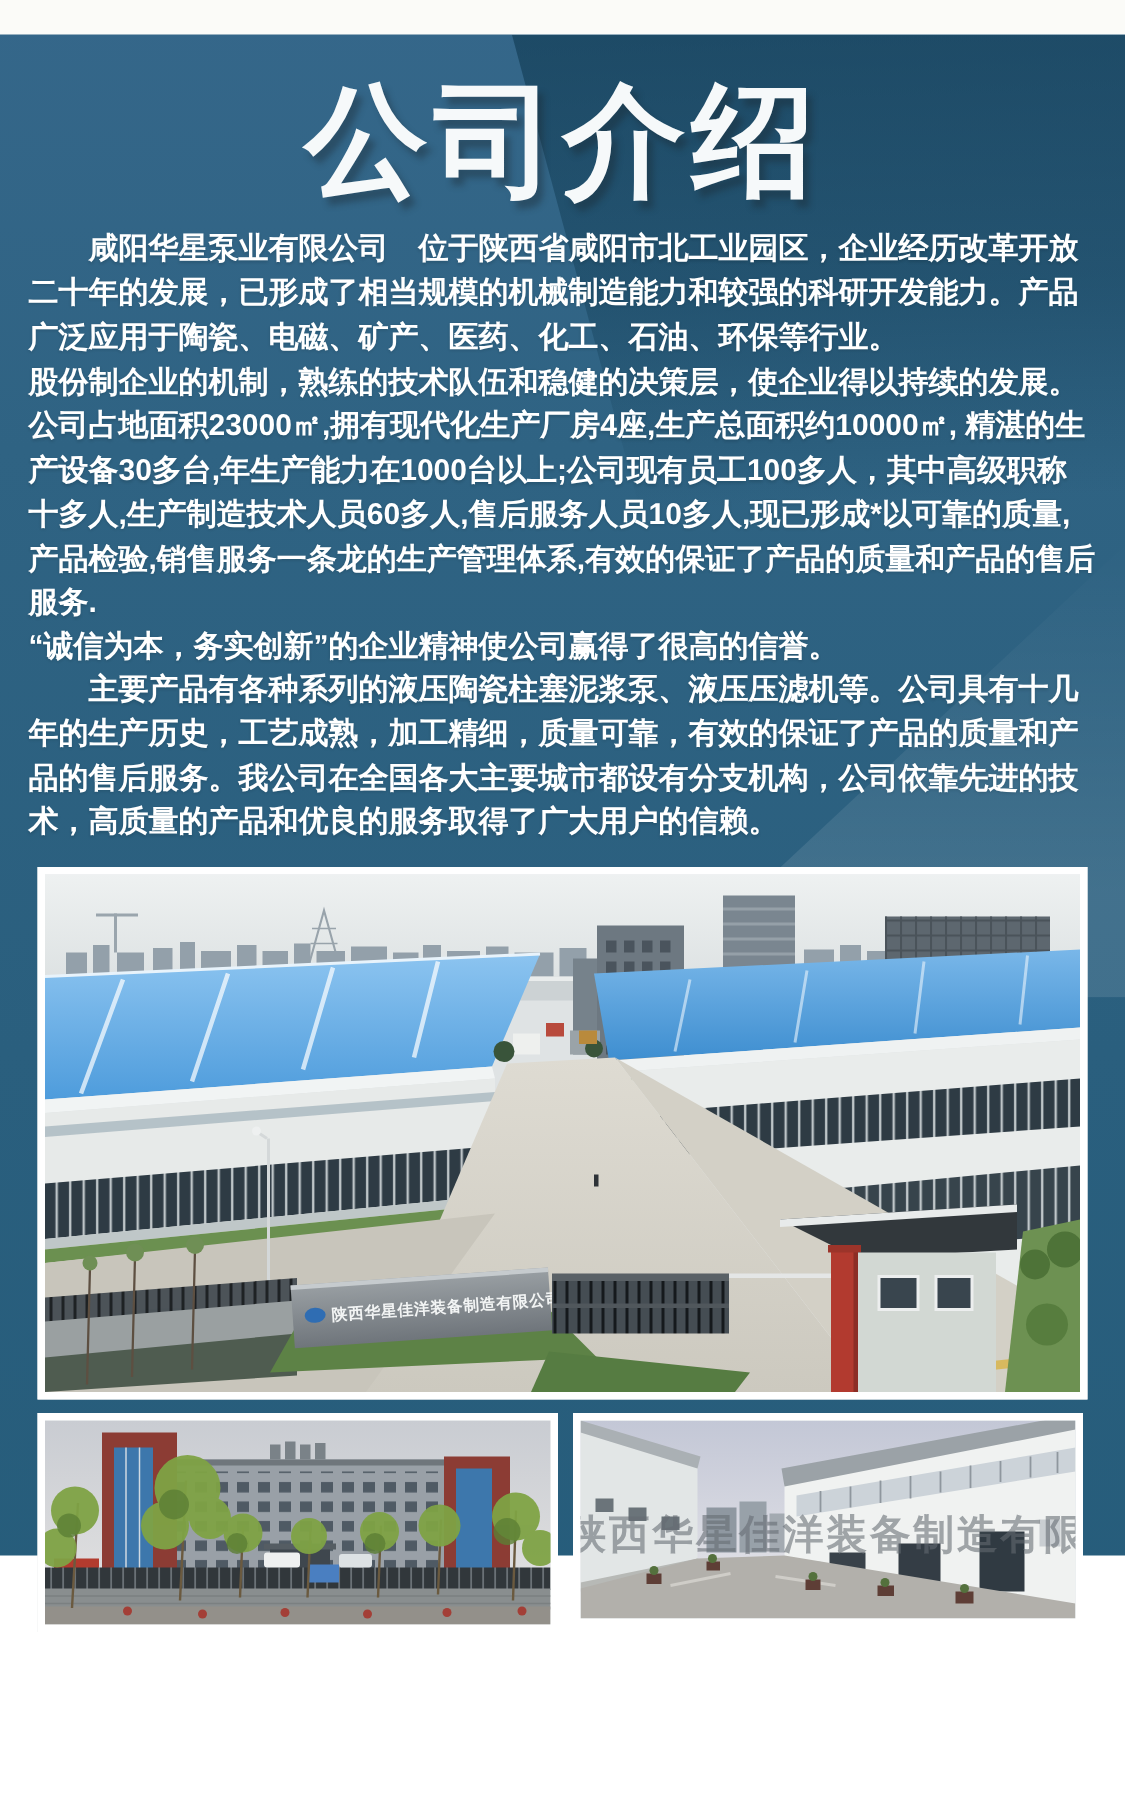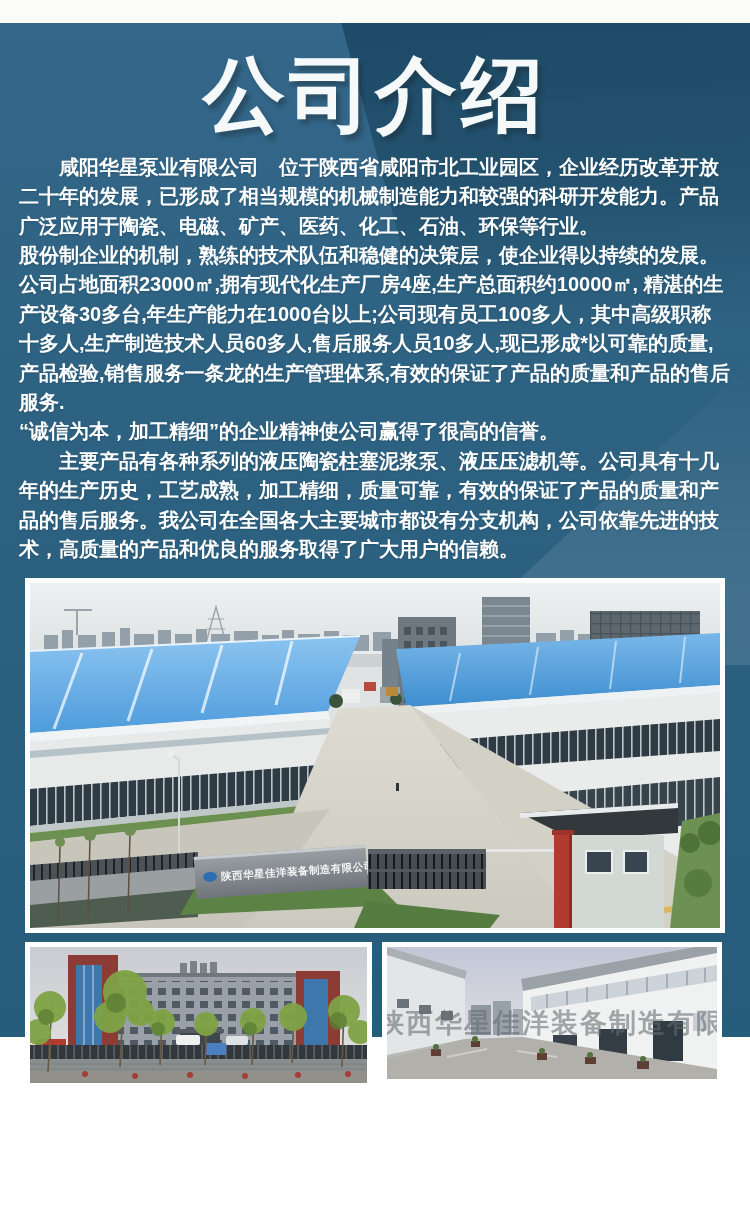--- a/index.html
+++ b/index.html
@@ -27,21 +27,21 @@
   .title{
     margin:0;padding:47px 0 0 0;text-align:center;
     font-size:82px;line-height:1.18;font-weight:bold;color:#f6f9fa;
     letter-spacing:4px;text-shadow:4px 5px 4px rgba(25,35,40,.35);
   }
   .text-block{padding:9px 19px 0 19px;color:#fff;}
   .text-block p{
     margin:0;font-size:20px;line-height:29.4px;font-weight:bold;
     text-shadow:0 1px 2px rgba(0,20,30,.18);word-break:break-all;
   }
-  .text-block p.indent{text-indent:2em;}
+  .text-block p.indent{text-indent:2em;font-family:Liberation Mono, monospace;}
   .text-block p.gap-before{margin-top:29px;}
   .photo-frame{border:5px solid #fff;background:#dfe3e4;box-sizing:content-box;}
   .photo-main{margin:14px 25px 0 25px;width:690px;height:345px;}
   .photo-row{display:flex;gap:10px;padding:9px 25px 0 25px;align-items:flex-start;}
   .photo-left{width:337px;height:136px;position:relative;}
   .photo-right{width:330px;height:132px;position:relative;overflow:hidden;}
   .photo-frame svg{display:block;}
   .watermark{
     position:absolute;left:-10px;top:58px;white-space:nowrap;
     font-size:27px;font-weight:bold;color:rgba(100,106,114,.58);letter-spacing:2px;
@@ -55,21 +55,21 @@
   <div class="deco deco-dark"></div>
   <div class="deco deco-light-mid"></div>
   <div class="deco deco-light-bottom"></div>
 
   <div class="content">
     <h1 class="title">公司介绍</h1>
 
     <div class="text-block">
       <p class="indent">咸阳华星泵业有限公司　位于陕西省咸阳市北工业园区，企业经历改革开放二十年的发展，已形成了相当规模的机械制造能力和较强的科研开发能力。产品广泛应用于陶瓷、电磁、矿产、医药、化工、石油、环保等行业。</p>
       <p>股份制企业的机制，熟练的技术队伍和稳健的决策层，使企业得以持续的发展。公司占地面积23000㎡,拥有现代化生产厂房4座,生产总面积约10000㎡, 精湛的生产设备30多台,年生产能力在1000台以上;公司现有员工100多人，其中高级职称十多人,生产制造技术人员60多人,售后服务人员10多人,现已形成*以可靠的质量,产品检验,销售服务一条龙的生产管理体系,有效的保证了产品的质量和产品的售后服务.</p>
-      <p>“诚信为本，加工精细”的企业精神使公司赢得了很高的信誉。</p>
+      <p>“诚信为本，务实创新”的企业精神使公司赢得了很高的信誉。</p>
       <p class="indent">主要产品有各种系列的液压陶瓷柱塞泥浆泵、液压压滤机等。公司具有十几年的生产历史，工艺成熟，加工精细，质量可靠，有效的保证了产品的质量和产品的售后服务。我公司在全国各大主要城市都设有分支机构，公司依靠先进的技术，高质量的产品和优良的服务取得了广大用户的信赖。</p>
     </div>
 
     <div class="photo-frame photo-main">
       <svg width="690" height="345" viewBox="0 0 690 345">
         <defs>
           <linearGradient id="m-sky" x1="0" y1="0" x2="0" y2="1">
             <stop offset="0" stop-color="#eef1f1"></stop>
               <stop offset="1" stop-color="#dbe0e1"></stop>
           </linearGradient>

